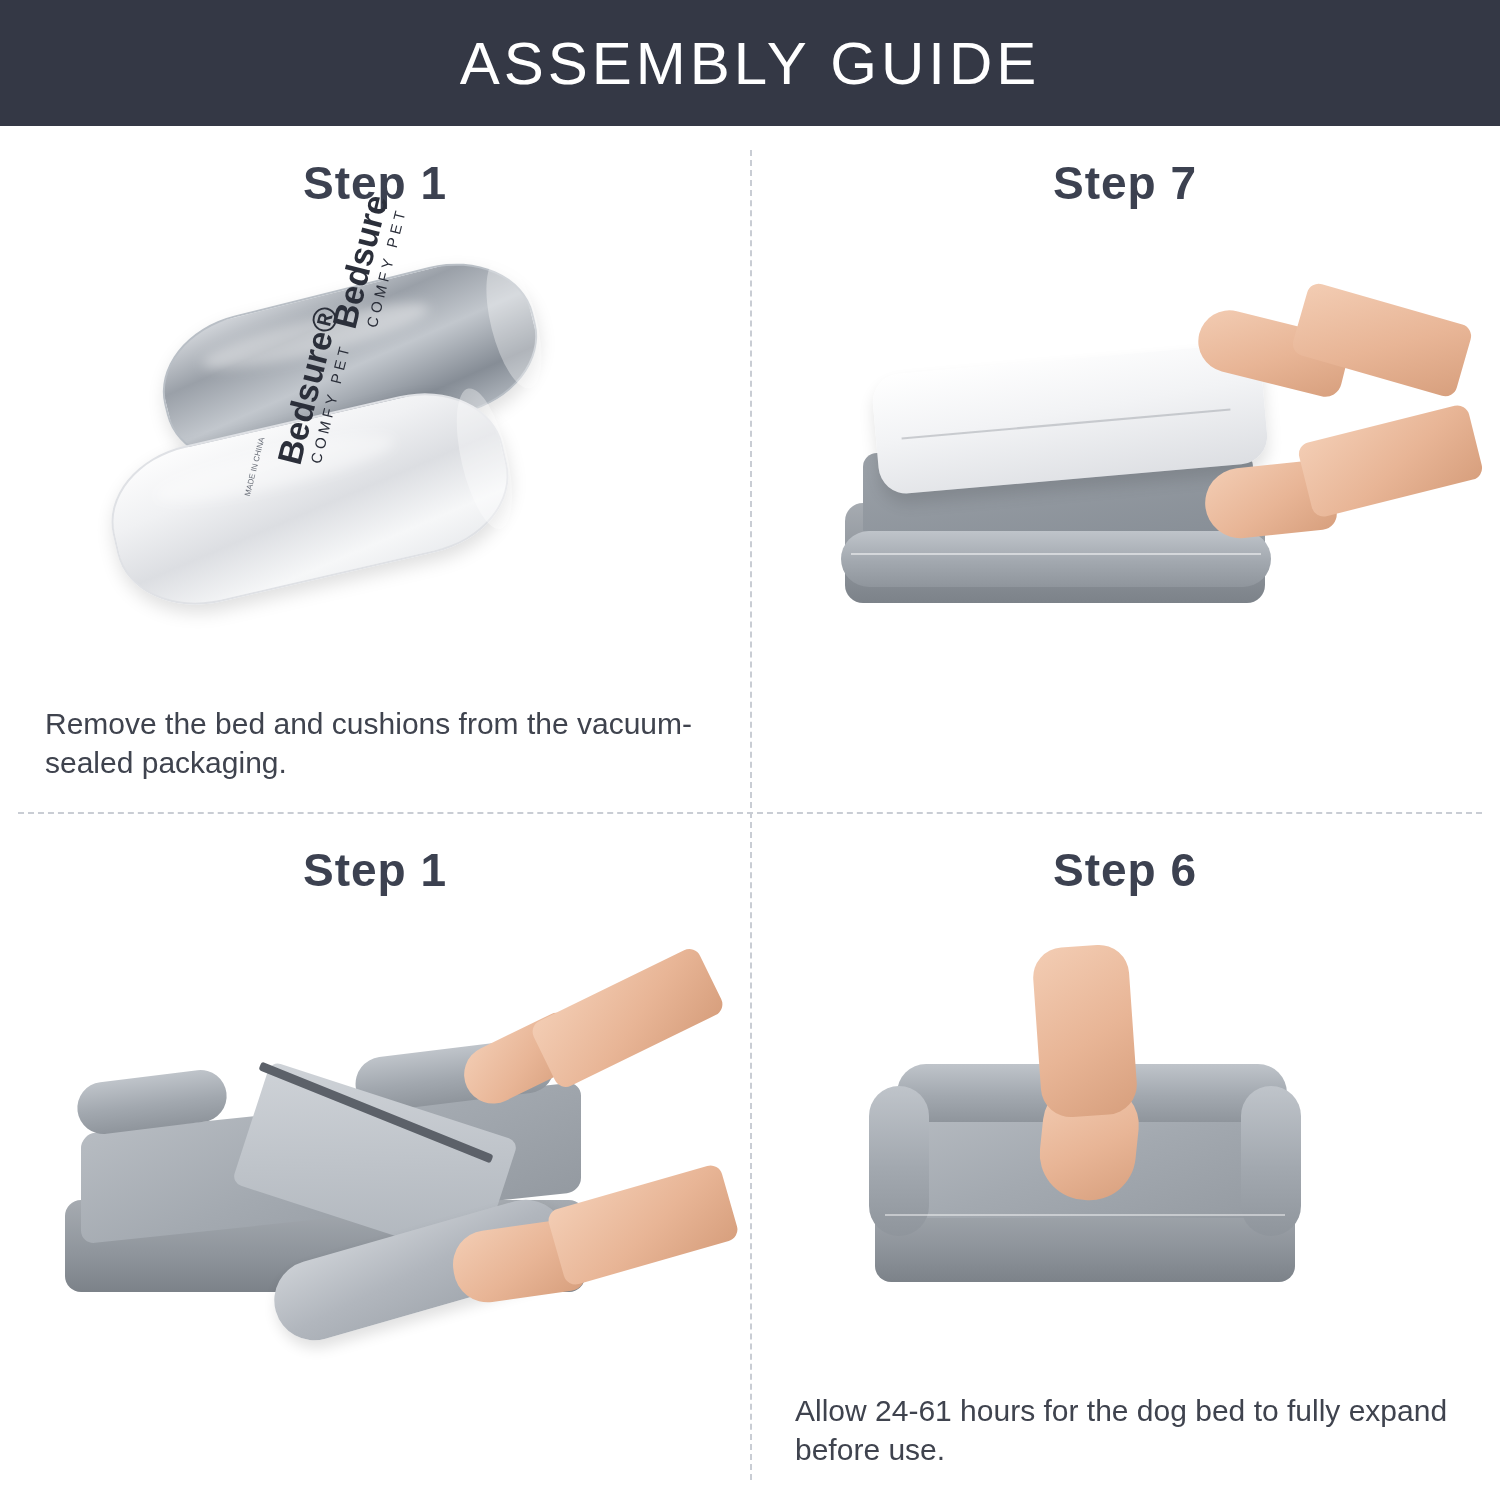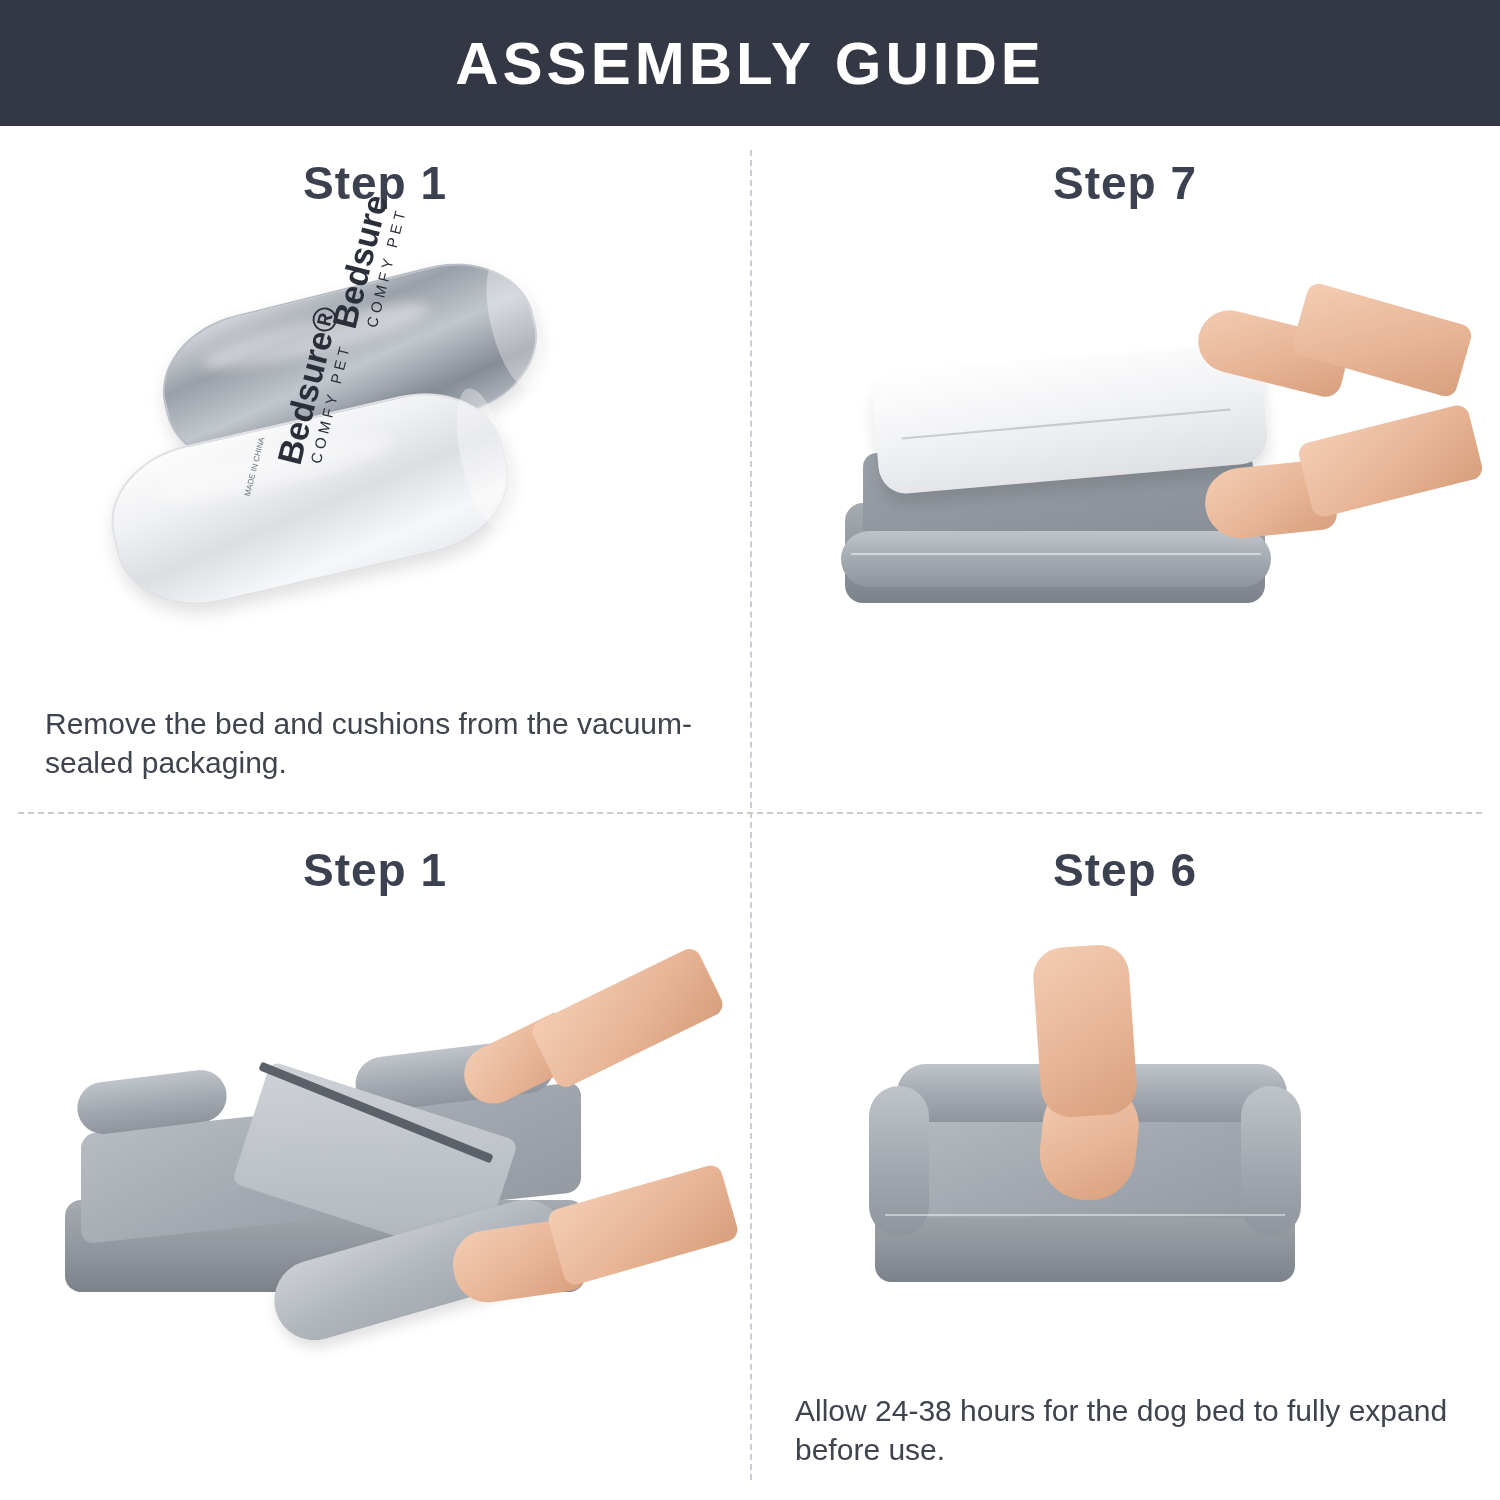--- a/index.html
+++ b/index.html
@@ -15,21 +15,21 @@
   .header {
     height: 126px;
     background: #343845;
     display: flex;
     align-items: center;
     justify-content: center;
   }
   .header-title {
     color: #ffffff;
     font-size: 60px;
-    font-weight: bold;
+    font-weight: normal;
     letter-spacing: 4px;
   }
 
   
   .grid {
     position: relative;
     width: 1500px;
     height: 1374px;
     display: grid;
     grid-template-columns: 1fr 1fr;
@@ -296,17 +296,17 @@
 
           <div class="bolster" style="left:64px; top:140px; width:60px; height:150px; border-radius:30px;"></div>
 
           <div class="bolster" style="left:436px; top:140px; width:60px; height:150px; border-radius:30px;"></div>
           <div class="seam" style="left:80px; top:268px; width:400px; background:rgba(255,255,255,0.45);"></div>
 
           <div class="hand" style="left:236px; top:138px; width:96px; height:116px; border-radius:40px 40px 46px 46px; transform:rotate(6deg);"></div>
           <div class="hand" style="left:232px; top:0px; width:96px; height:170px; border-radius:30px; transform:rotate(-4deg);"></div>
         </div>
       </div>
-      <div class="caption">Allow 24-38 hours for the dog bed to fully expand before use.</div>
+      <div class="caption">Allow 24-61 hours for the dog bed to fully expand before use.</div>
     </div>
 
   </div>
 </div>
 
 </body></html>

